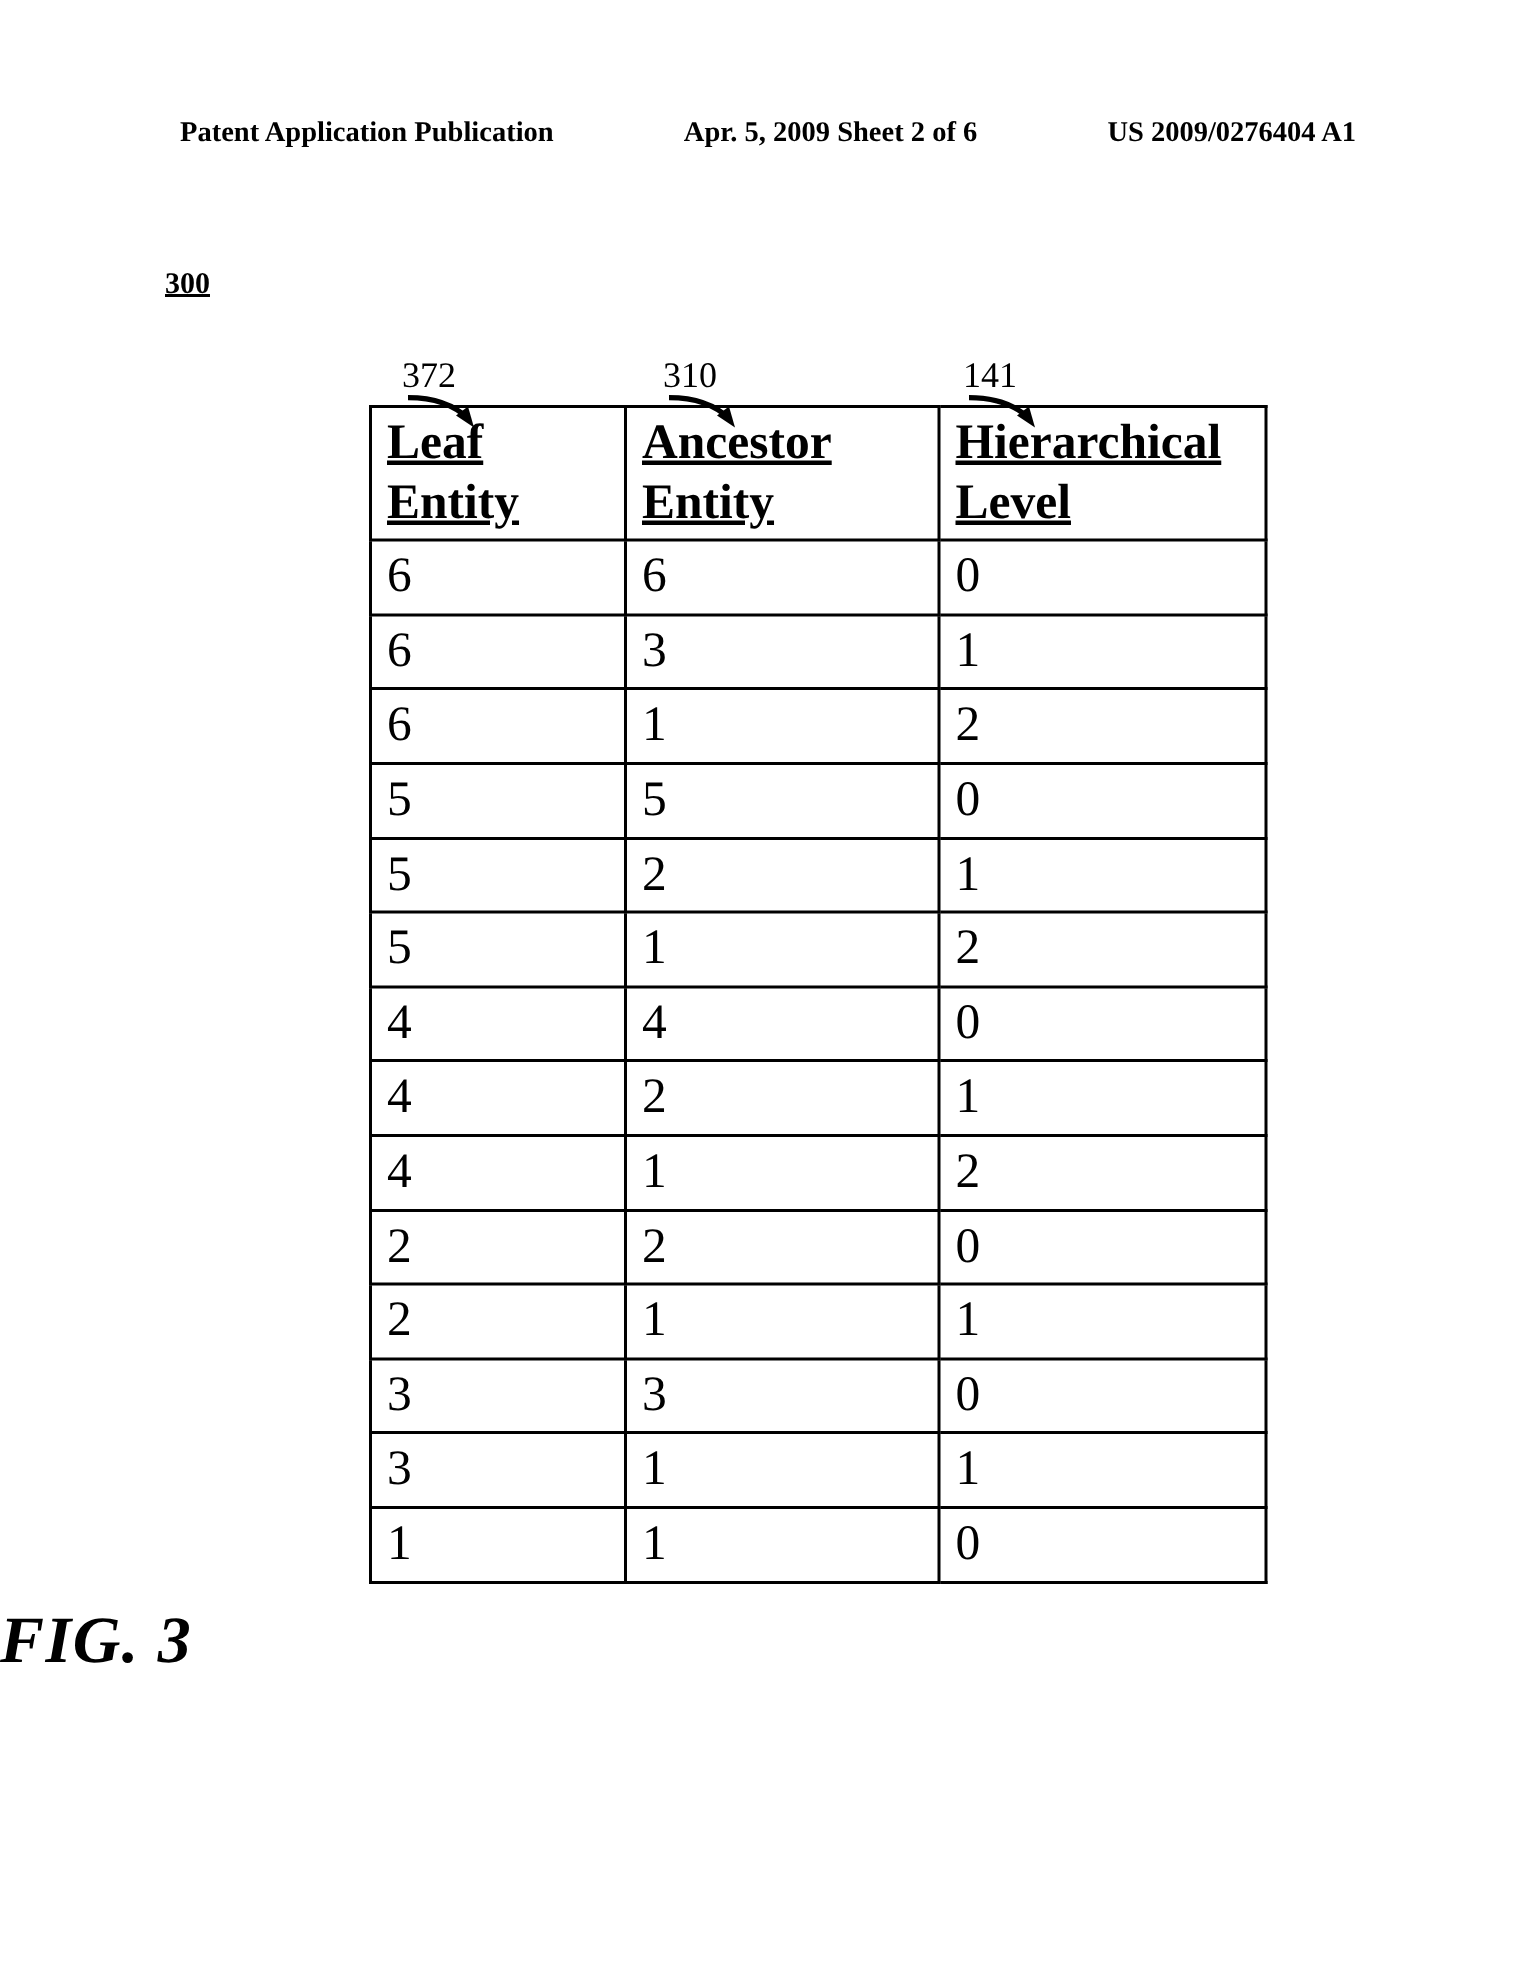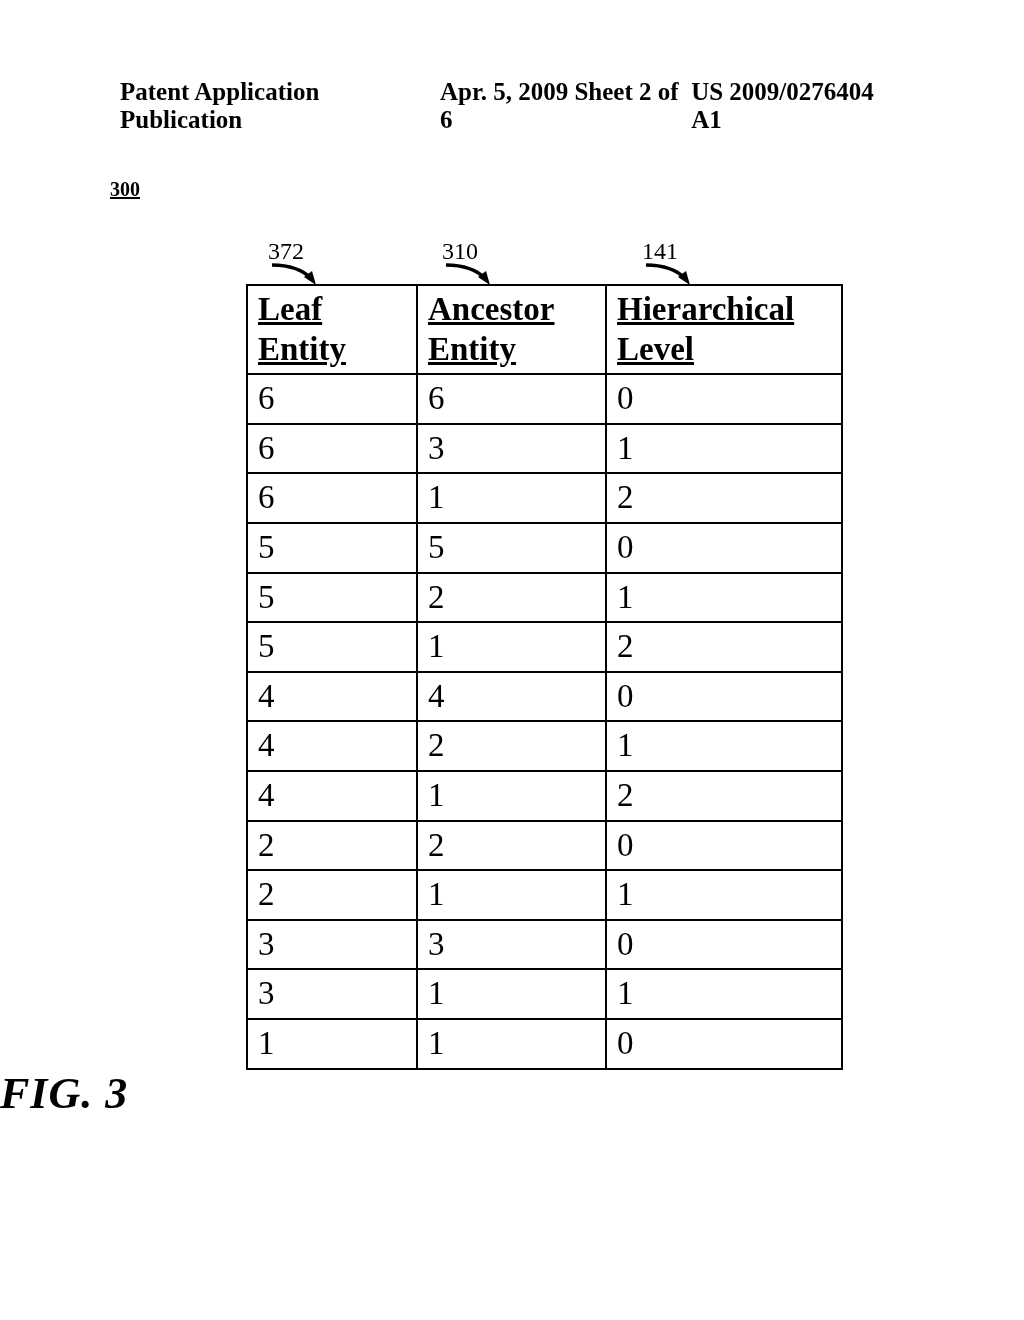--- a/index.html
+++ b/index.html
@@ -11,21 +11,21 @@
       position: relative;
       color: #000;
     }
     .page-header {
       position: absolute;
       top: 78px;
       left: 120px;
       right: 120px;
       display: flex;
       justify-content: space-between;
-      font-size: 25px;
+      font-size: 19px;
       font-weight: bold;
     }
     .fig-ref {
       position: absolute;
       top: 178px;
       left: 110px;
       font-size: 20px;
       font-weight: bold;
       text-decoration: underline;
     }
@@ -36,43 +36,43 @@
       right: 230px;
       height: 48px;
     }
     .callout {
       position: absolute;
       font-size: 24px;
     }
     .callout svg { display: block; margin-top: -2px; }
     .table-wrap {
       position: absolute;
-      top: 284px;
+      top: 270px;
       left: 230px;
       padding-left: 16px;
     }
     table {
       border-collapse: collapse;
     }
     th, td {
       border: 2px solid #000;
       padding: 4px 10px 4px 10px;
       text-align: left;
       vertical-align: top;
       font-size: 33px;
       line-height: 1.2;
     }
     th {
       font-weight: bold;
       text-decoration: underline;
       font-size: 33px;
     }
     .col1 { width: 170px; }
-    .col2 { width: 189px; }
-    .col3 { width: 236px; margin-left: 32px; }
+    .col2 { width: 209px; }
+    .col3 { width: 218px; margin-left: 32px; }
     td { font-family: "Times New Roman", serif; }
     .fig-caption {
       position: absolute;
       left: 0;
       right: 0;
       top: 1068px;
       text-align: left;
       font-size: 44px;
       font-weight: bold;
       font-style: italic;

